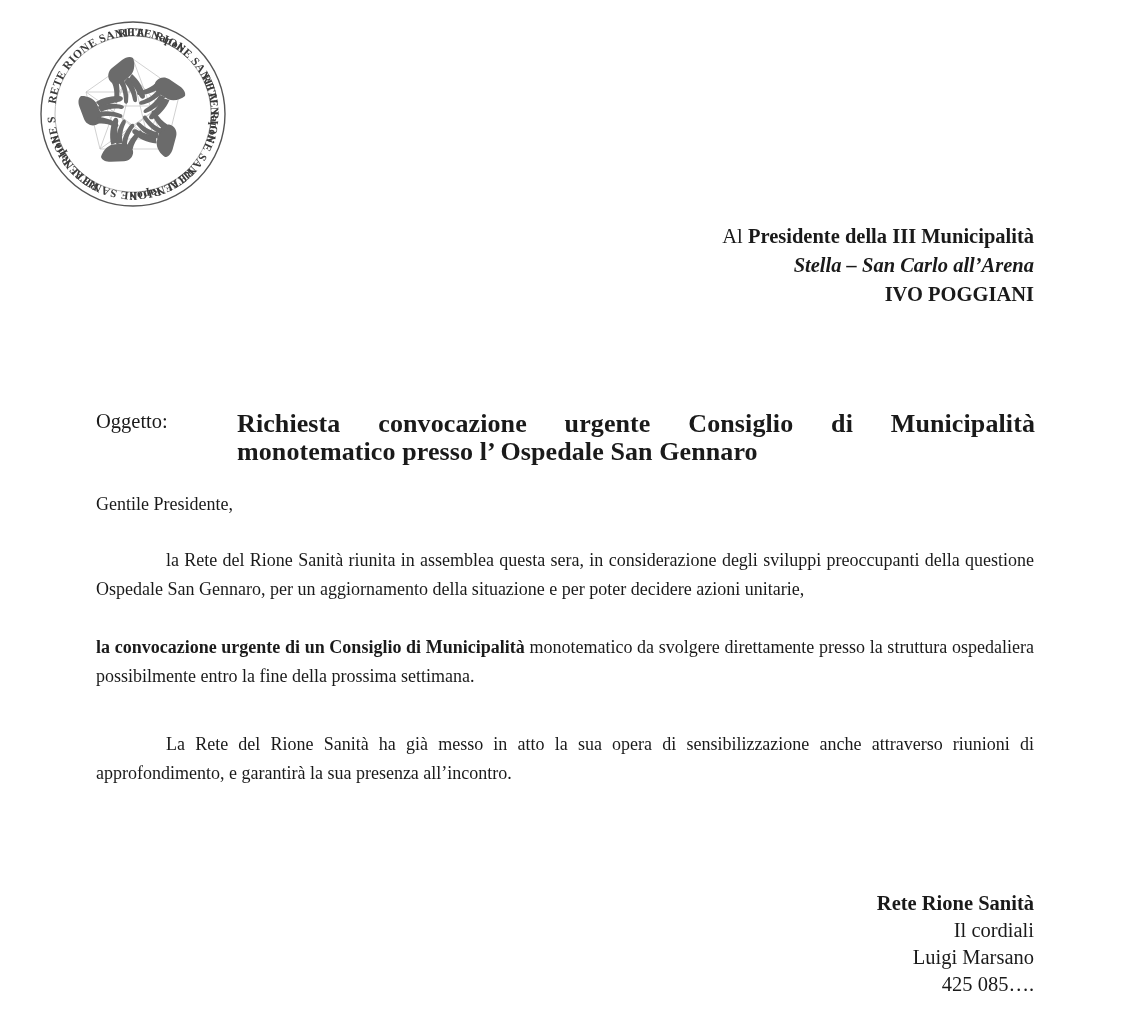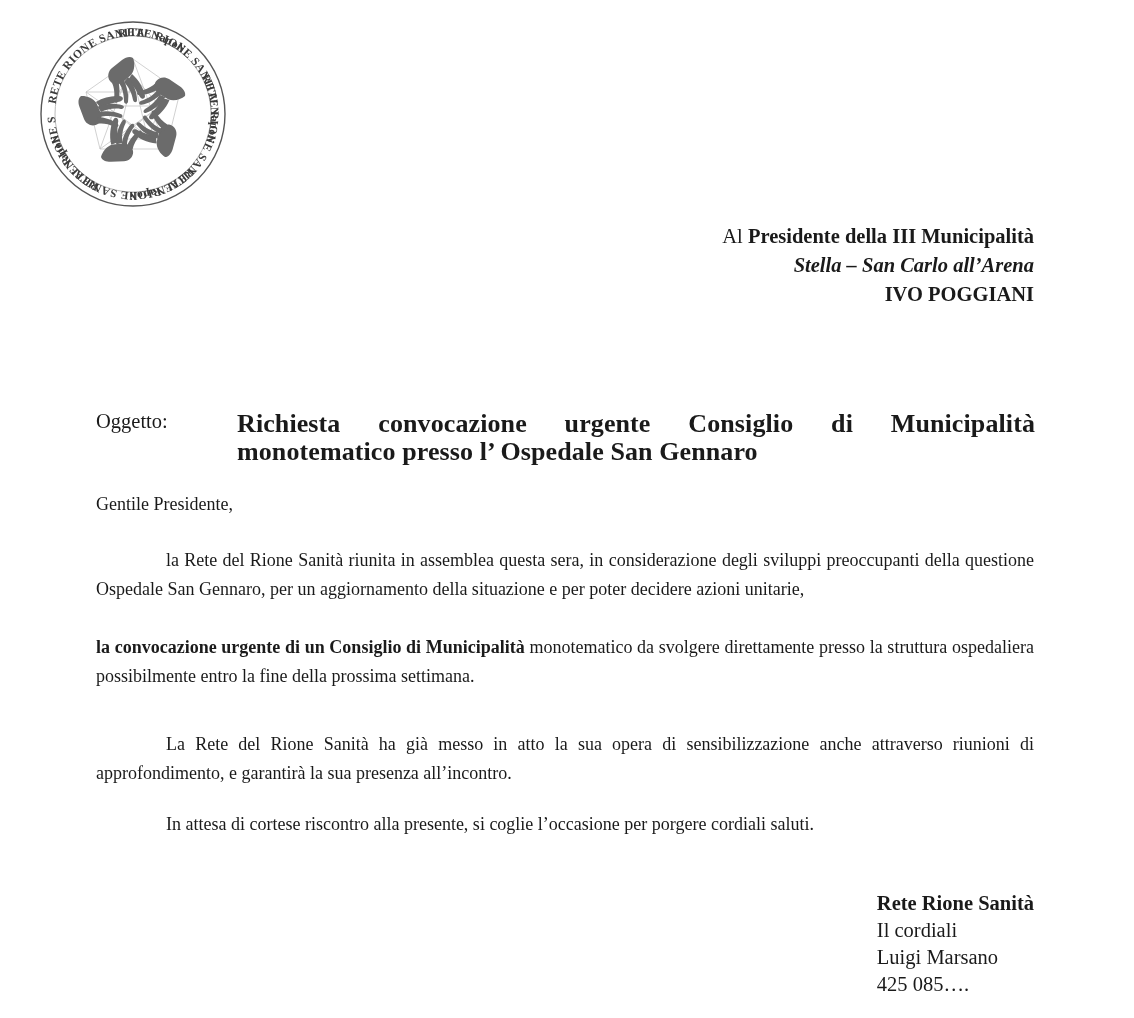--- a/index.html
+++ b/index.html
@@ -101,21 +101,21 @@
   .p-sensib .indent { display: inline-block; width: 70px; }
 
   .p-closing  { top: 810px; }
   .p-closing .indent { display: inline-block; width: 70px; }
 
   
   .signature {
     position: absolute;
     right: 100px;
     top: 890px;
-    text-align: left;
+    text-align: right;
     font-size: 20.5px;
     line-height: 27px;
   }
   .signature .org { font-weight: bold; }
 </style>
 </head>
 <body>
 
 <div class="page">
 
@@ -212,21 +212,20 @@
 
   <div class="body-block p-greeting">Gentile Presidente,</div>
 
   <div class="body-block p-intro"><span class="indent"></span><span>la Rete del Rione Sanità riunita in assemblea questa sera, in considerazione degli sviluppi preoccupanti della questione Ospedale San Gennaro, per un aggiornamento della situazione e per poter decidere azioni unitarie,</span></div>
 
 
   <div class="body-block p-request"><b>la convocazione urgente di un Consiglio di Municipalità</b><span> monotematico da svolgere direttamente presso la struttura ospedaliera possibilmente entro la fine della prossima settimana.</span></div>
 
   <div class="body-block p-sensib"><span class="indent"></span><span>La  Rete  del  Rione  Sanità  ha  già  messo  in  atto  la  sua  opera  di  sensibilizzazione  anche attraverso riunioni di approfondimento, e garantirà la sua presenza all’incontro.</span></div>
 
-  <div class="body-block p-closing"><span class="indent"></span><span>In attesa di cortese riscontro alla presente, si coglie l’occasione per porgere cordiali saluti.</span></div>
 
   <div class="signature">
     <div class="org">Rete Rione Sanità</div>
     <div>Il cordiali</div>
     <div>Luigi Marsano</div>
     <div>425 085….</div>
   </div>
 
 </div>
 

